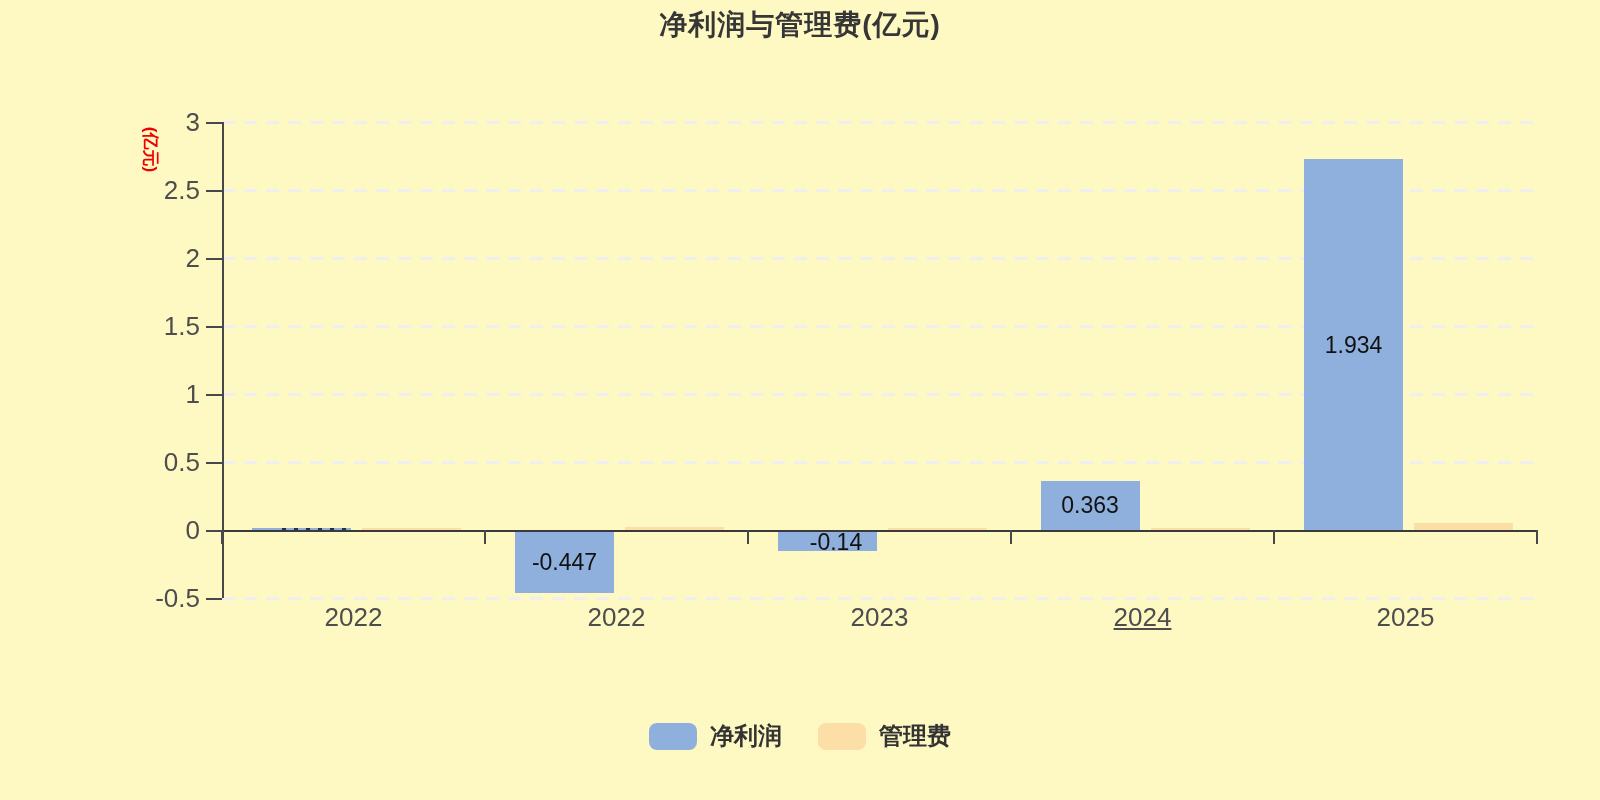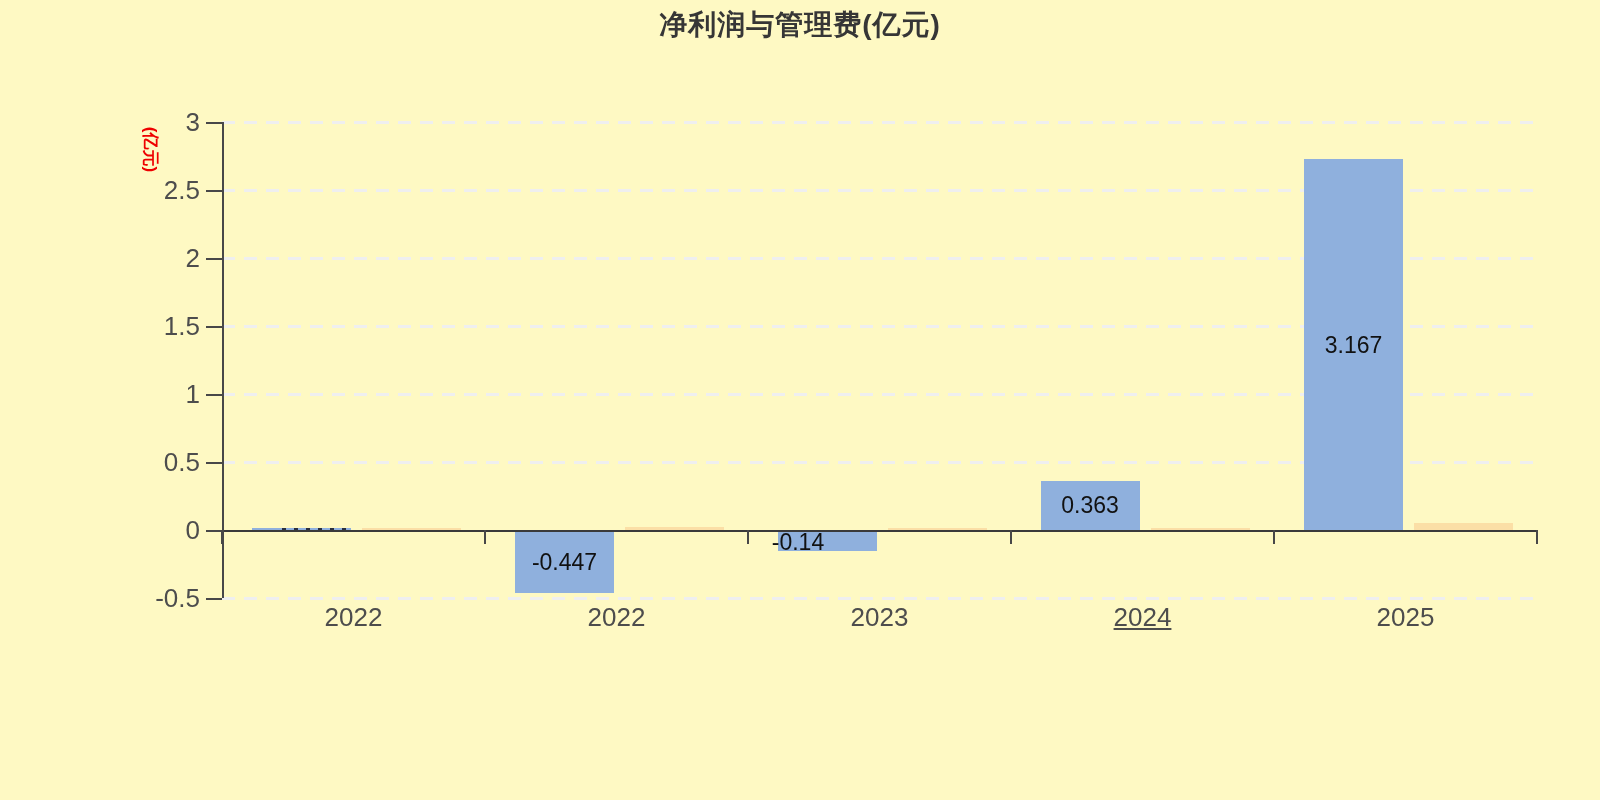--- a/index.html
+++ b/index.html
@@ -90,26 +90,36 @@
       <div class="x-tick-label" style="left: 616.5px; top: 602px;">2022</div>
       <div class="x-tick-label" style="left: 879.5px; top: 602px;">2023</div>
       <div class="x-tick-label" style="left: 1142.5px; top: 602px; text-decoration: underline;">2024</div>
       <div class="x-tick-label" style="left: 1405.5px; top: 602px;">2025</div>
       <div class="bar" style="left: 252px; top: 528px; width: 99px; height: 2px; background: rgb(143, 176, 221);">
         <div class="clipped-marks"></div>
       </div>
       <div class="bar" style="left: 515px; top: 532px; width: 99px; height: 60.792px; background: rgb(143, 176, 221);"></div>
       <div class="bar-label" style="left: 564.5px; top: 562.396px;">-0.447</div>
       <div class="bar" style="left: 778px; top: 532px; width: 99px; height: 19.04px; background: rgb(143, 176, 221);"></div>
-      <div class="bar-label" style="left: 798px; top: 541.52px; text-align: right;">-0.14</div>
+      <div class="bar-label" style="left: 836px; top: 541.52px; text-align: right;">-0.14</div>
       <div class="bar" style="left: 1041px; top: 480.632px; width: 99px; height: 49.368px; background: rgb(143, 176, 221);"></div>
       <div class="bar-label" style="left: 1090px; top: 505.316px;">0.363</div>
       <div class="bar" style="left: 1304px; top: 159.128px; width: 99px; height: 370.872px; background: rgb(143, 176, 221);"></div>
-      <div class="bar-label" style="left: 1353.5px; top: 344.564px;">3.167</div>
+      <div class="bar-label" style="left: 1353.5px; top: 344.564px;">1.934</div>
       <div class="bar" style="left: 362px; top: 528px; width: 99px; height: 2px; background: rgb(251, 223, 166);"></div>
       <div class="bar" style="left: 625px; top: 526.6px; width: 99px; height: 3.4px; background: rgb(251, 223, 166);"></div>
       <div class="bar" style="left: 888px; top: 527.552px; width: 99px; height: 2.448px; background: rgb(251, 223, 166);"></div>
       <div class="bar" style="left: 1151px; top: 528px; width: 99px; height: 2px; background: rgb(251, 223, 166);"></div>
       <div class="bar" style="left: 1414px; top: 523.2px; width: 99px; height: 6.8px; background: rgb(251, 223, 166);"></div>
     </div>
 
+  <div class="legend">
+    <div class="legend-item">
+      <span class="legend-swatch" style="background: rgb(143, 176, 221);"></span>
+      <span class="legend-label">净利润</span>
+    </div>
+    <div class="legend-item">
+      <span class="legend-swatch" style="background: rgb(251, 223, 166);"></span>
+      <span class="legend-label">管理费</span>
+    </div>
+  </div>
 
 </div>
 
 </body></html>

